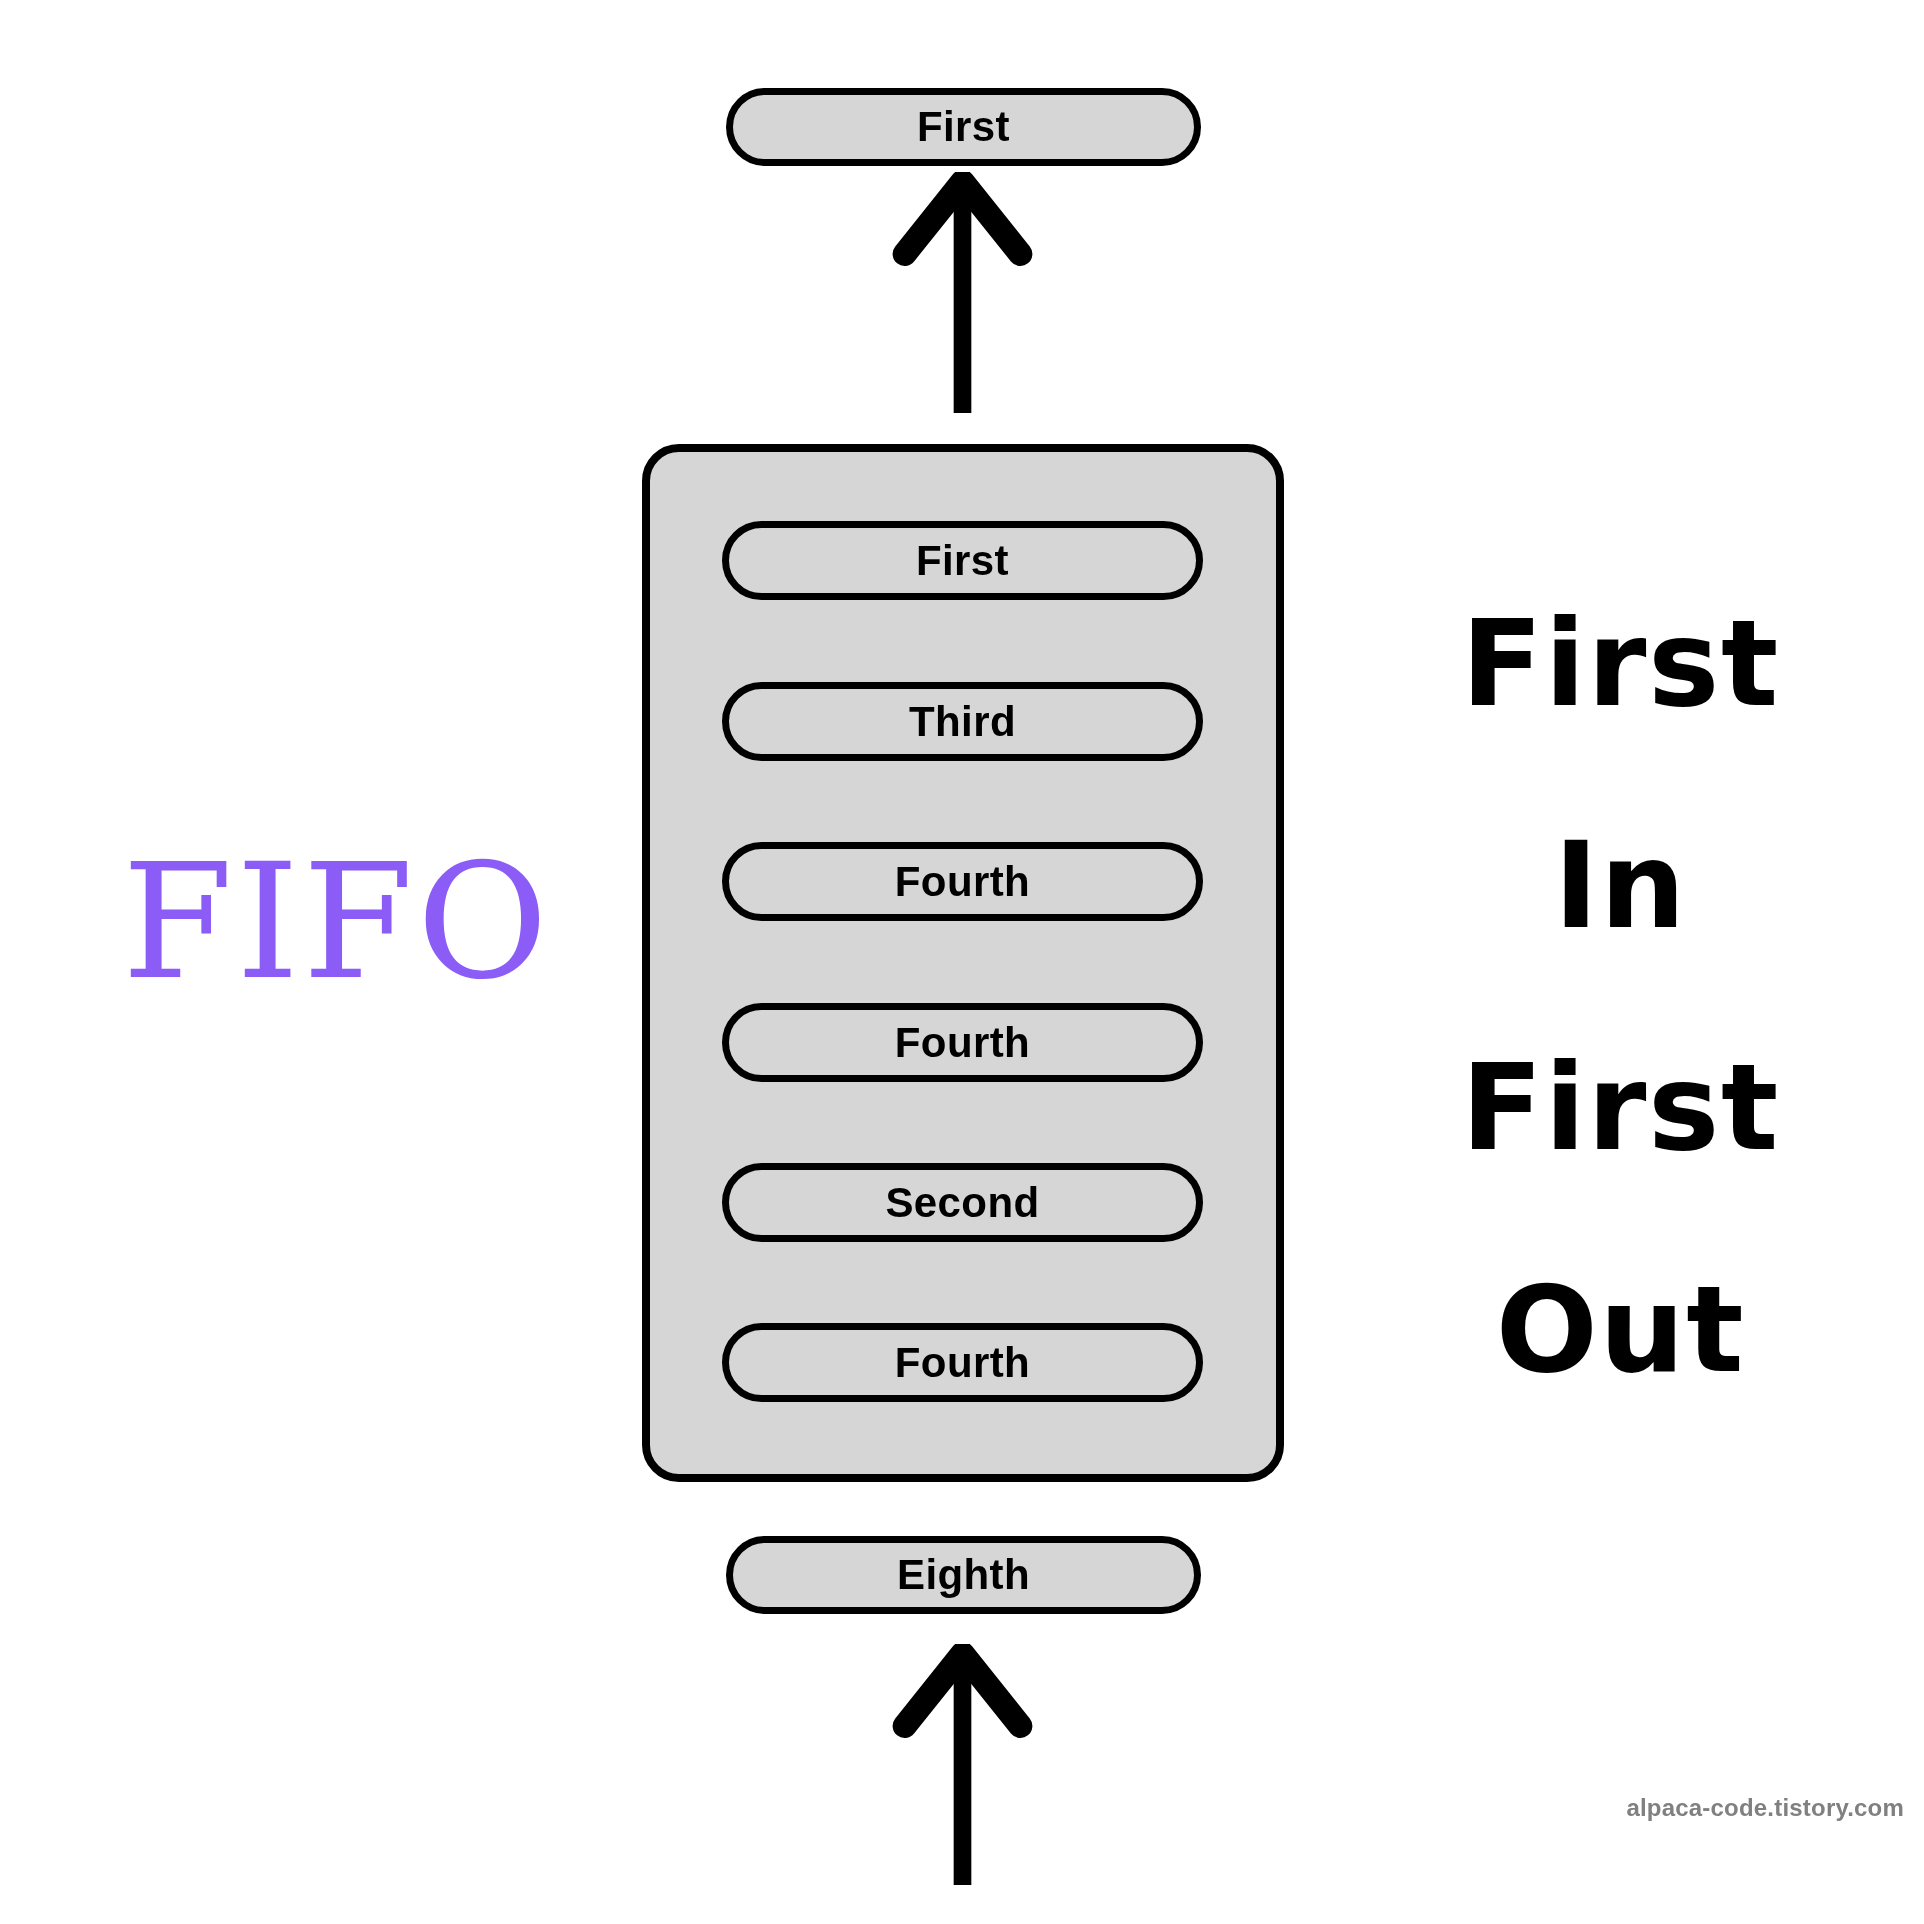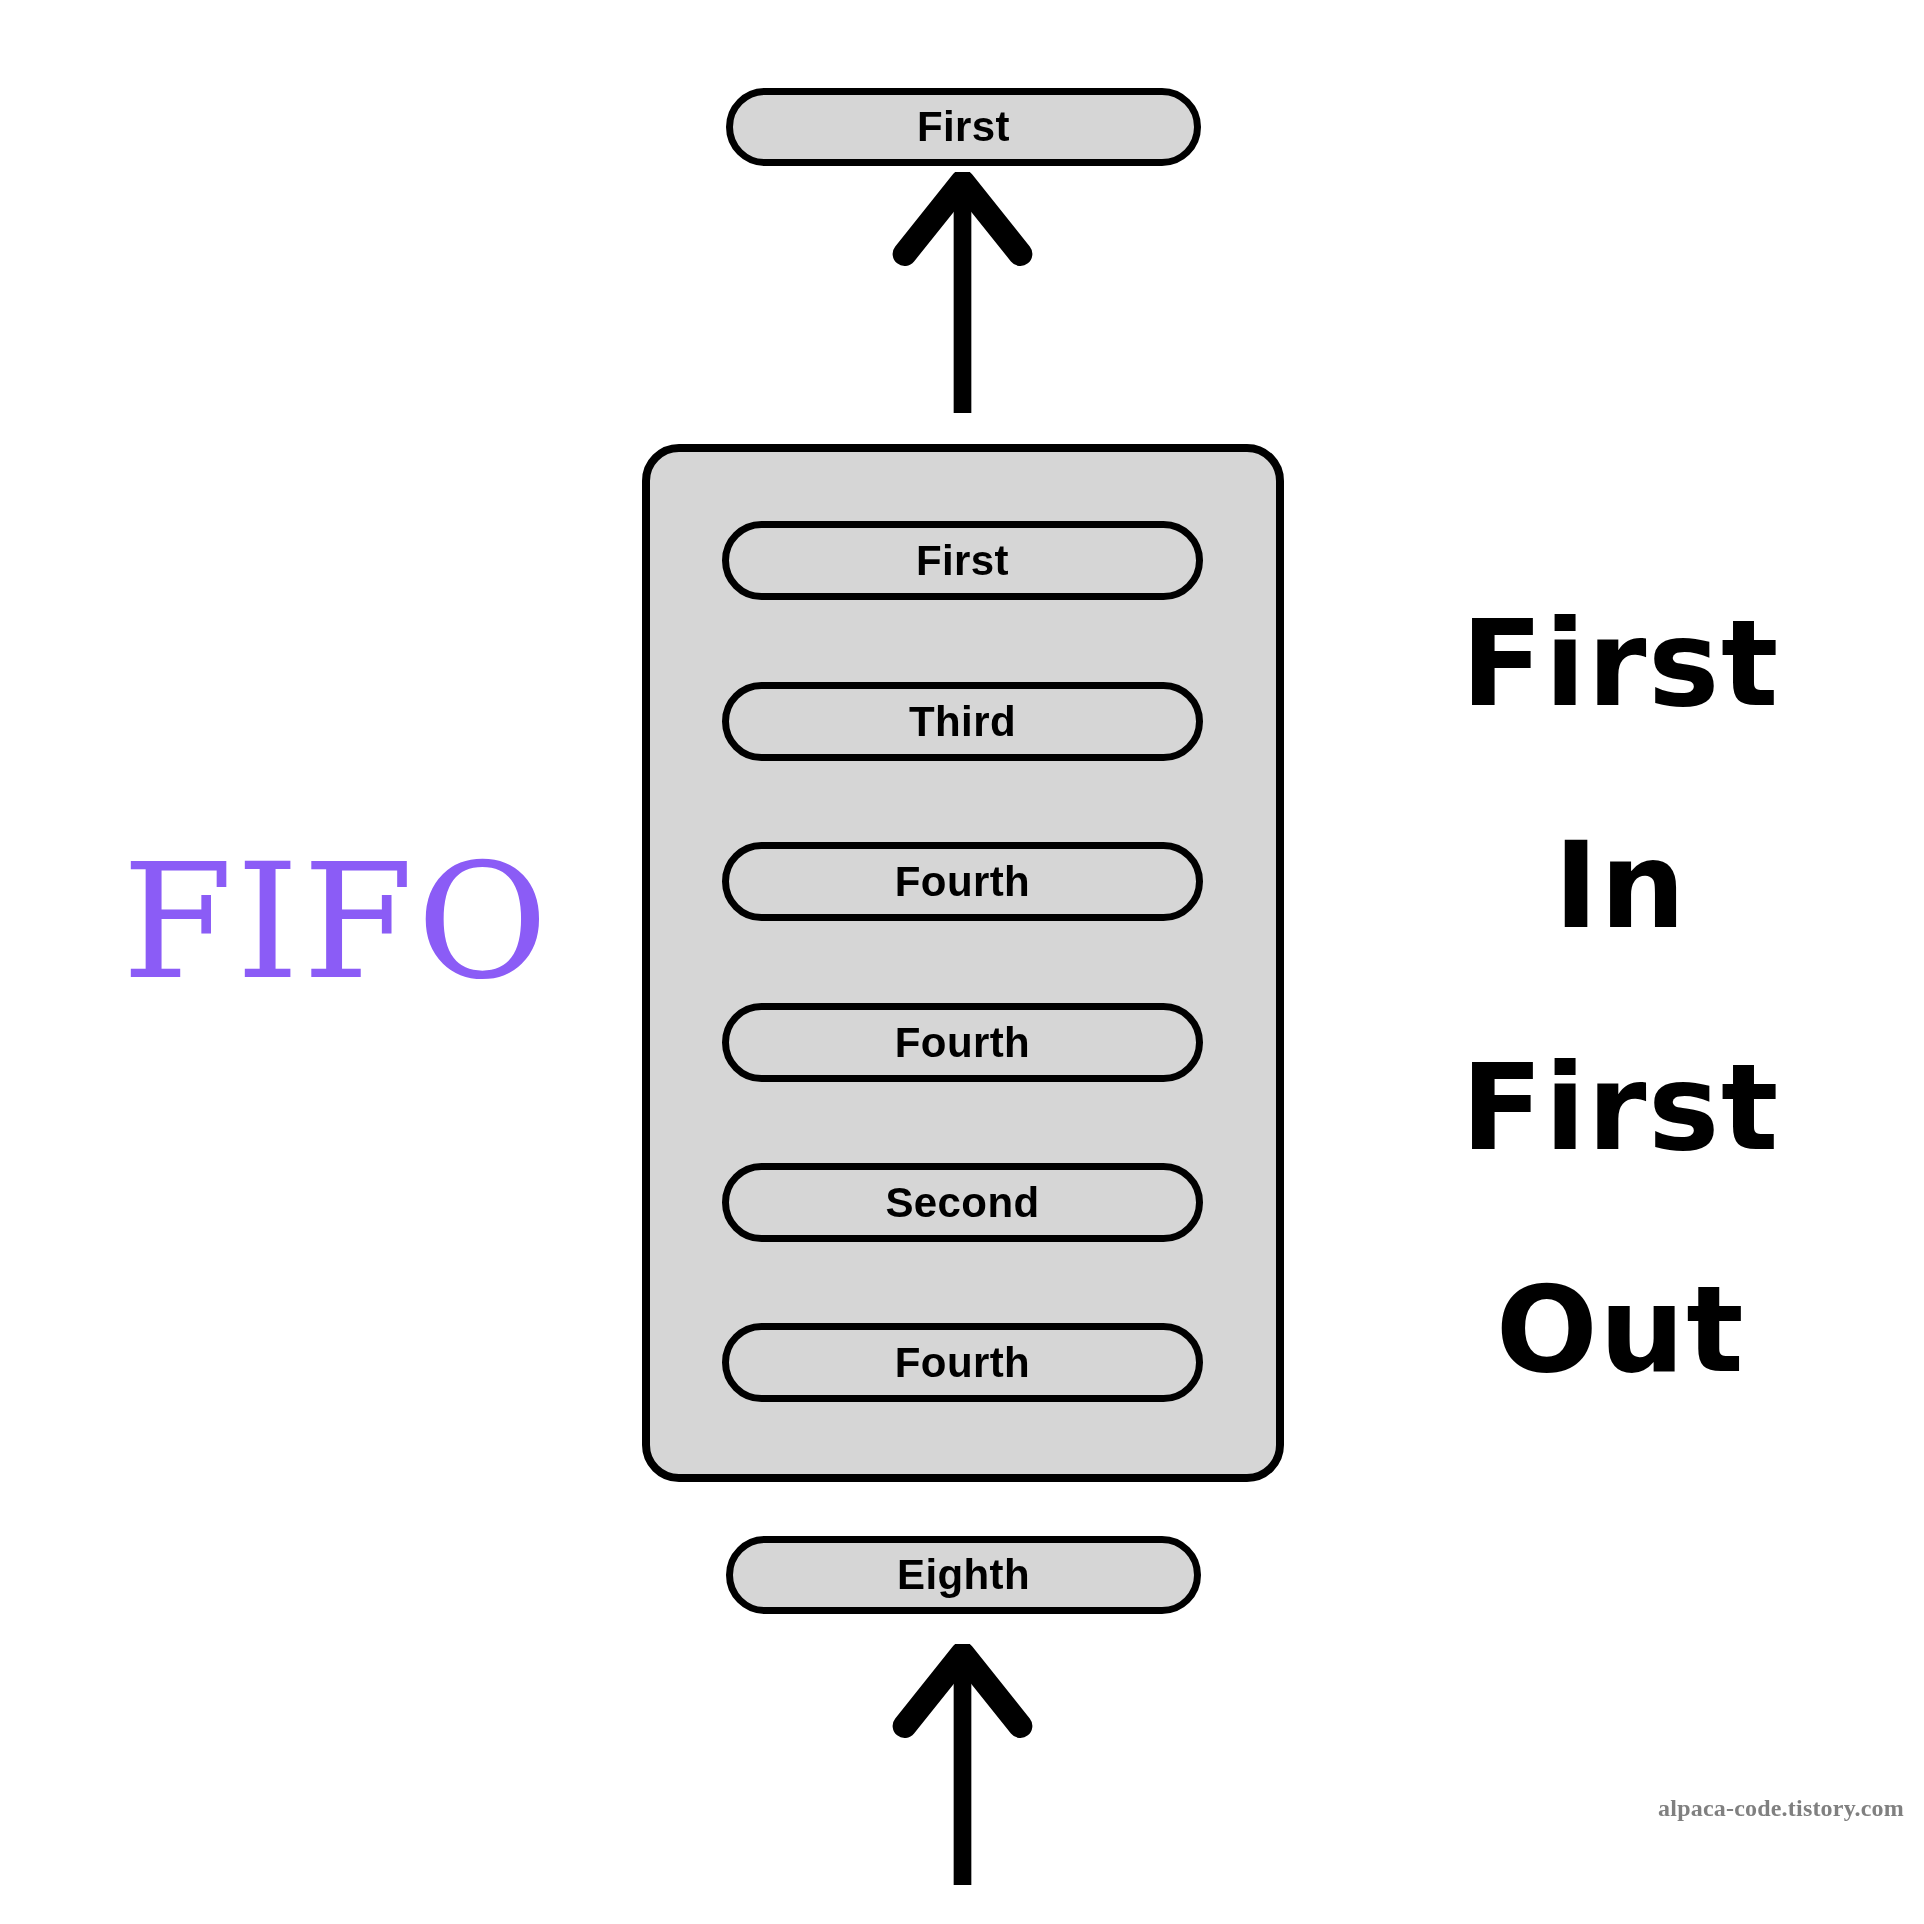--- a/index.html
+++ b/index.html
@@ -107,21 +107,21 @@
     line-height: 1.85;
     color: #000000;
     letter-spacing: 1.6px;
   }
   #expansion-label .exp-line { display: block; white-space: nowrap; }
 
   #watermark {
     position: absolute;
     right: 21px;
     bottom: 11.2px;
-    font-family: Liberation Serif, serif;
+    font-family: Liberation Sans, sans-serif;
     font-weight: bold;
     font-size: 24px;
     color: #808080;
     letter-spacing: 0.2px;
     white-space: nowrap;
   }
 </style>
 </head>
 <body>
 

